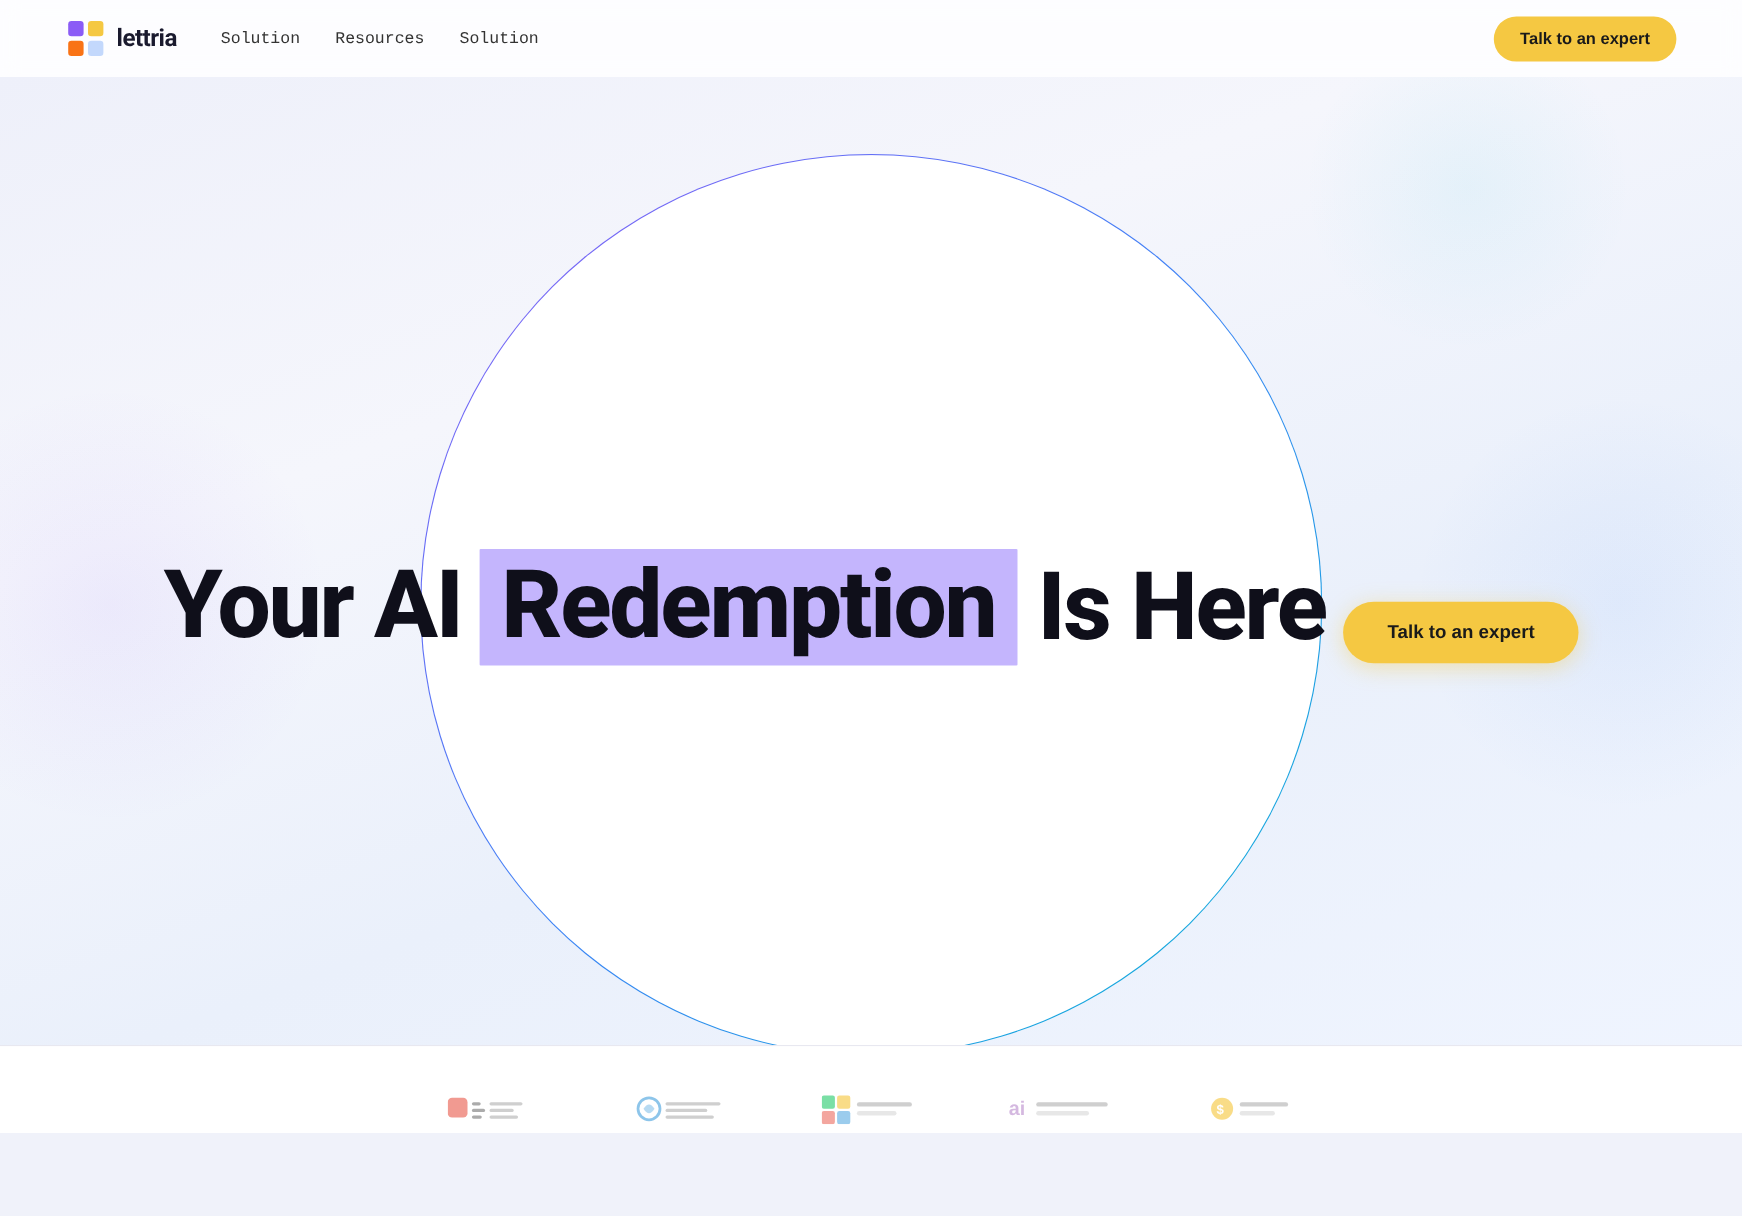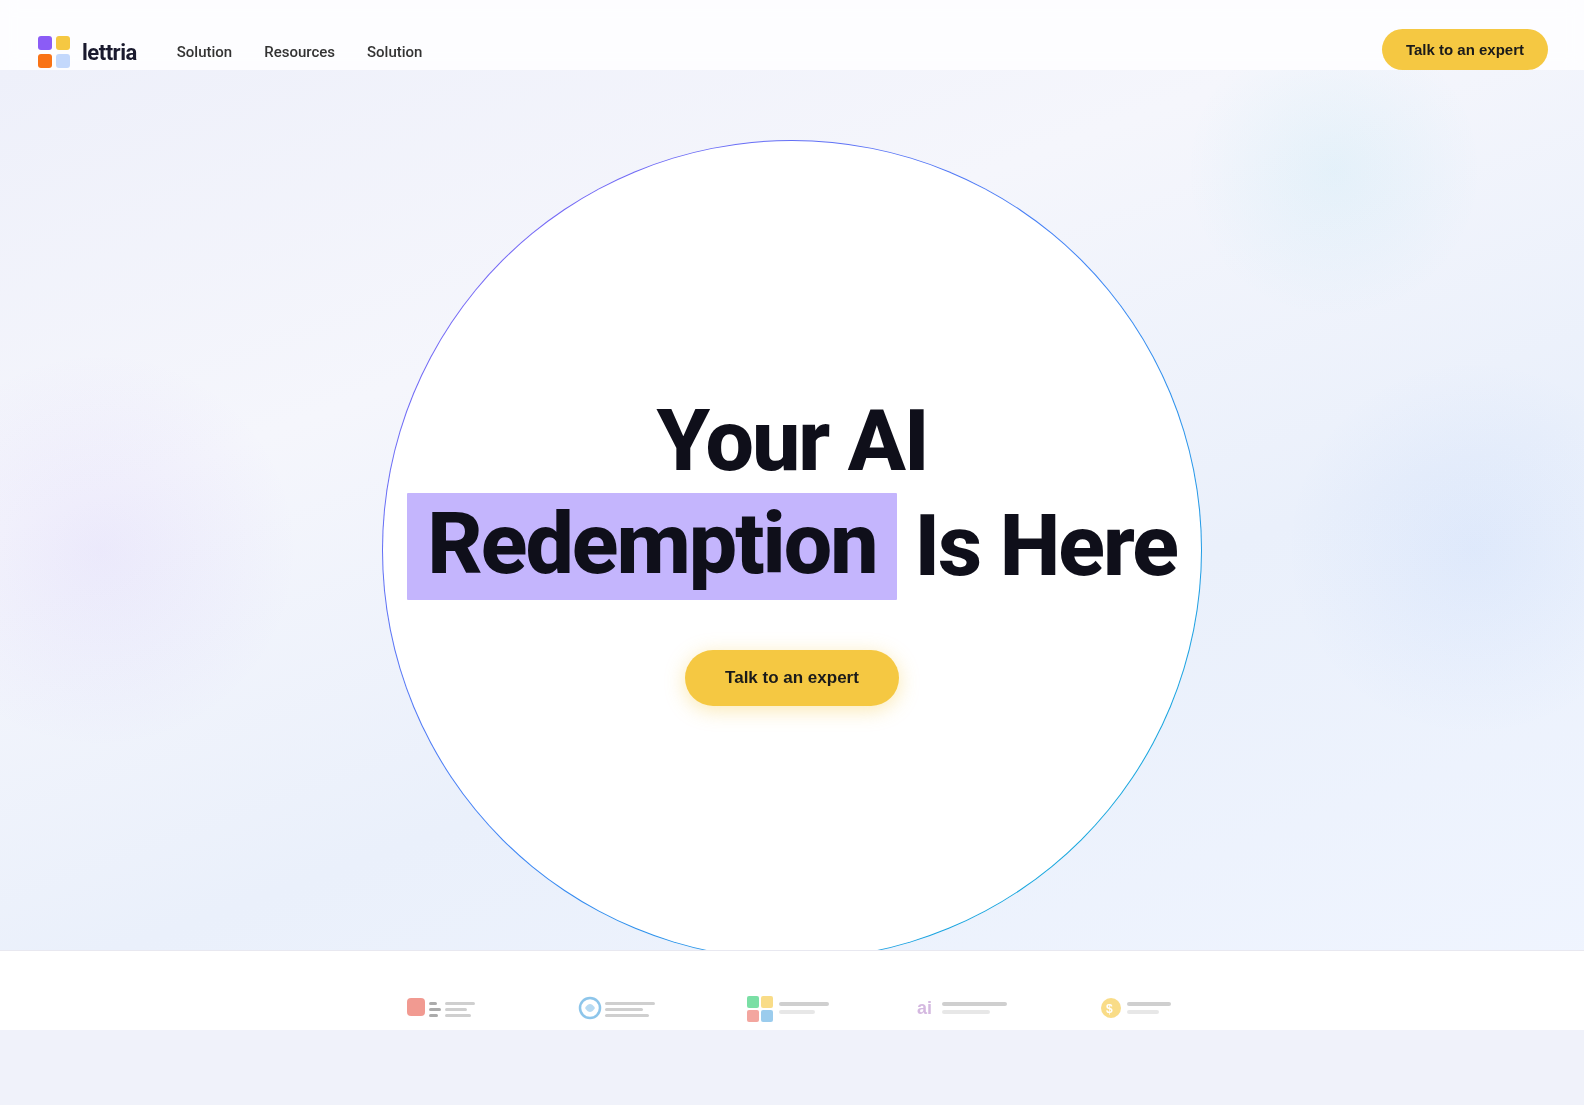--- a/index.html
+++ b/index.html
@@ -12,23 +12,23 @@
       font-family: -apple-system, BlinkMacSystemFont, 'Segoe UI', Roboto, sans-serif;
       background: #f0f2fa;
       width: 1584px;
       min-height: 1105px;
       overflow-x: hidden;
     }
 
     
     .navbar {
       display: flex;
-      align-items: flex-end;
+      align-items: center;
       justify-content: space-between;
-      padding: 0 36px;
+      padding: 0 60px;
       height: 70px;
       background: rgba(255,255,255,0.85);
       backdrop-filter: blur(8px);
       position: relative;
       z-index: 10;
     }
 
     .navbar-left {
       display: flex;
       align-items: center;
@@ -50,20 +50,21 @@
       font-size: 22px;
       font-weight: 700;
       color: #1a1a2e;
       letter-spacing: -0.5px;
     }
 
     .nav-links {
       display: flex;
       align-items: center;
       gap: 32px;
+      font-family: Liberation Mono, monospace;
     }
 
     .nav-link {
       font-size: 15px;
       color: #333;
       text-decoration: none;
       font-weight: 500;
       cursor: pointer;
     }
 
@@ -105,23 +106,23 @@
         linear-gradient(white, white) padding-box,
         linear-gradient(135deg, #8b5cf6 0%, #3b82f6 50%, #06b6d4 100%) border-box;
       pointer-events: none;
     }
 
     .hero-content {
       position: relative;
       z-index: 2;
       text-align: center;
       display: flex;
-      flex-direction: column;
-      align-items: center;
-      gap: 0;
+      flex-direction: row;
+      align-items: center;
+      gap: 16px;
     }
 
     .hero-title {
       font-size: 86px;
       font-weight: 800;
       color: #0f0f1a;
       line-height: 1.1;
       letter-spacing: -2px;
     }
 

